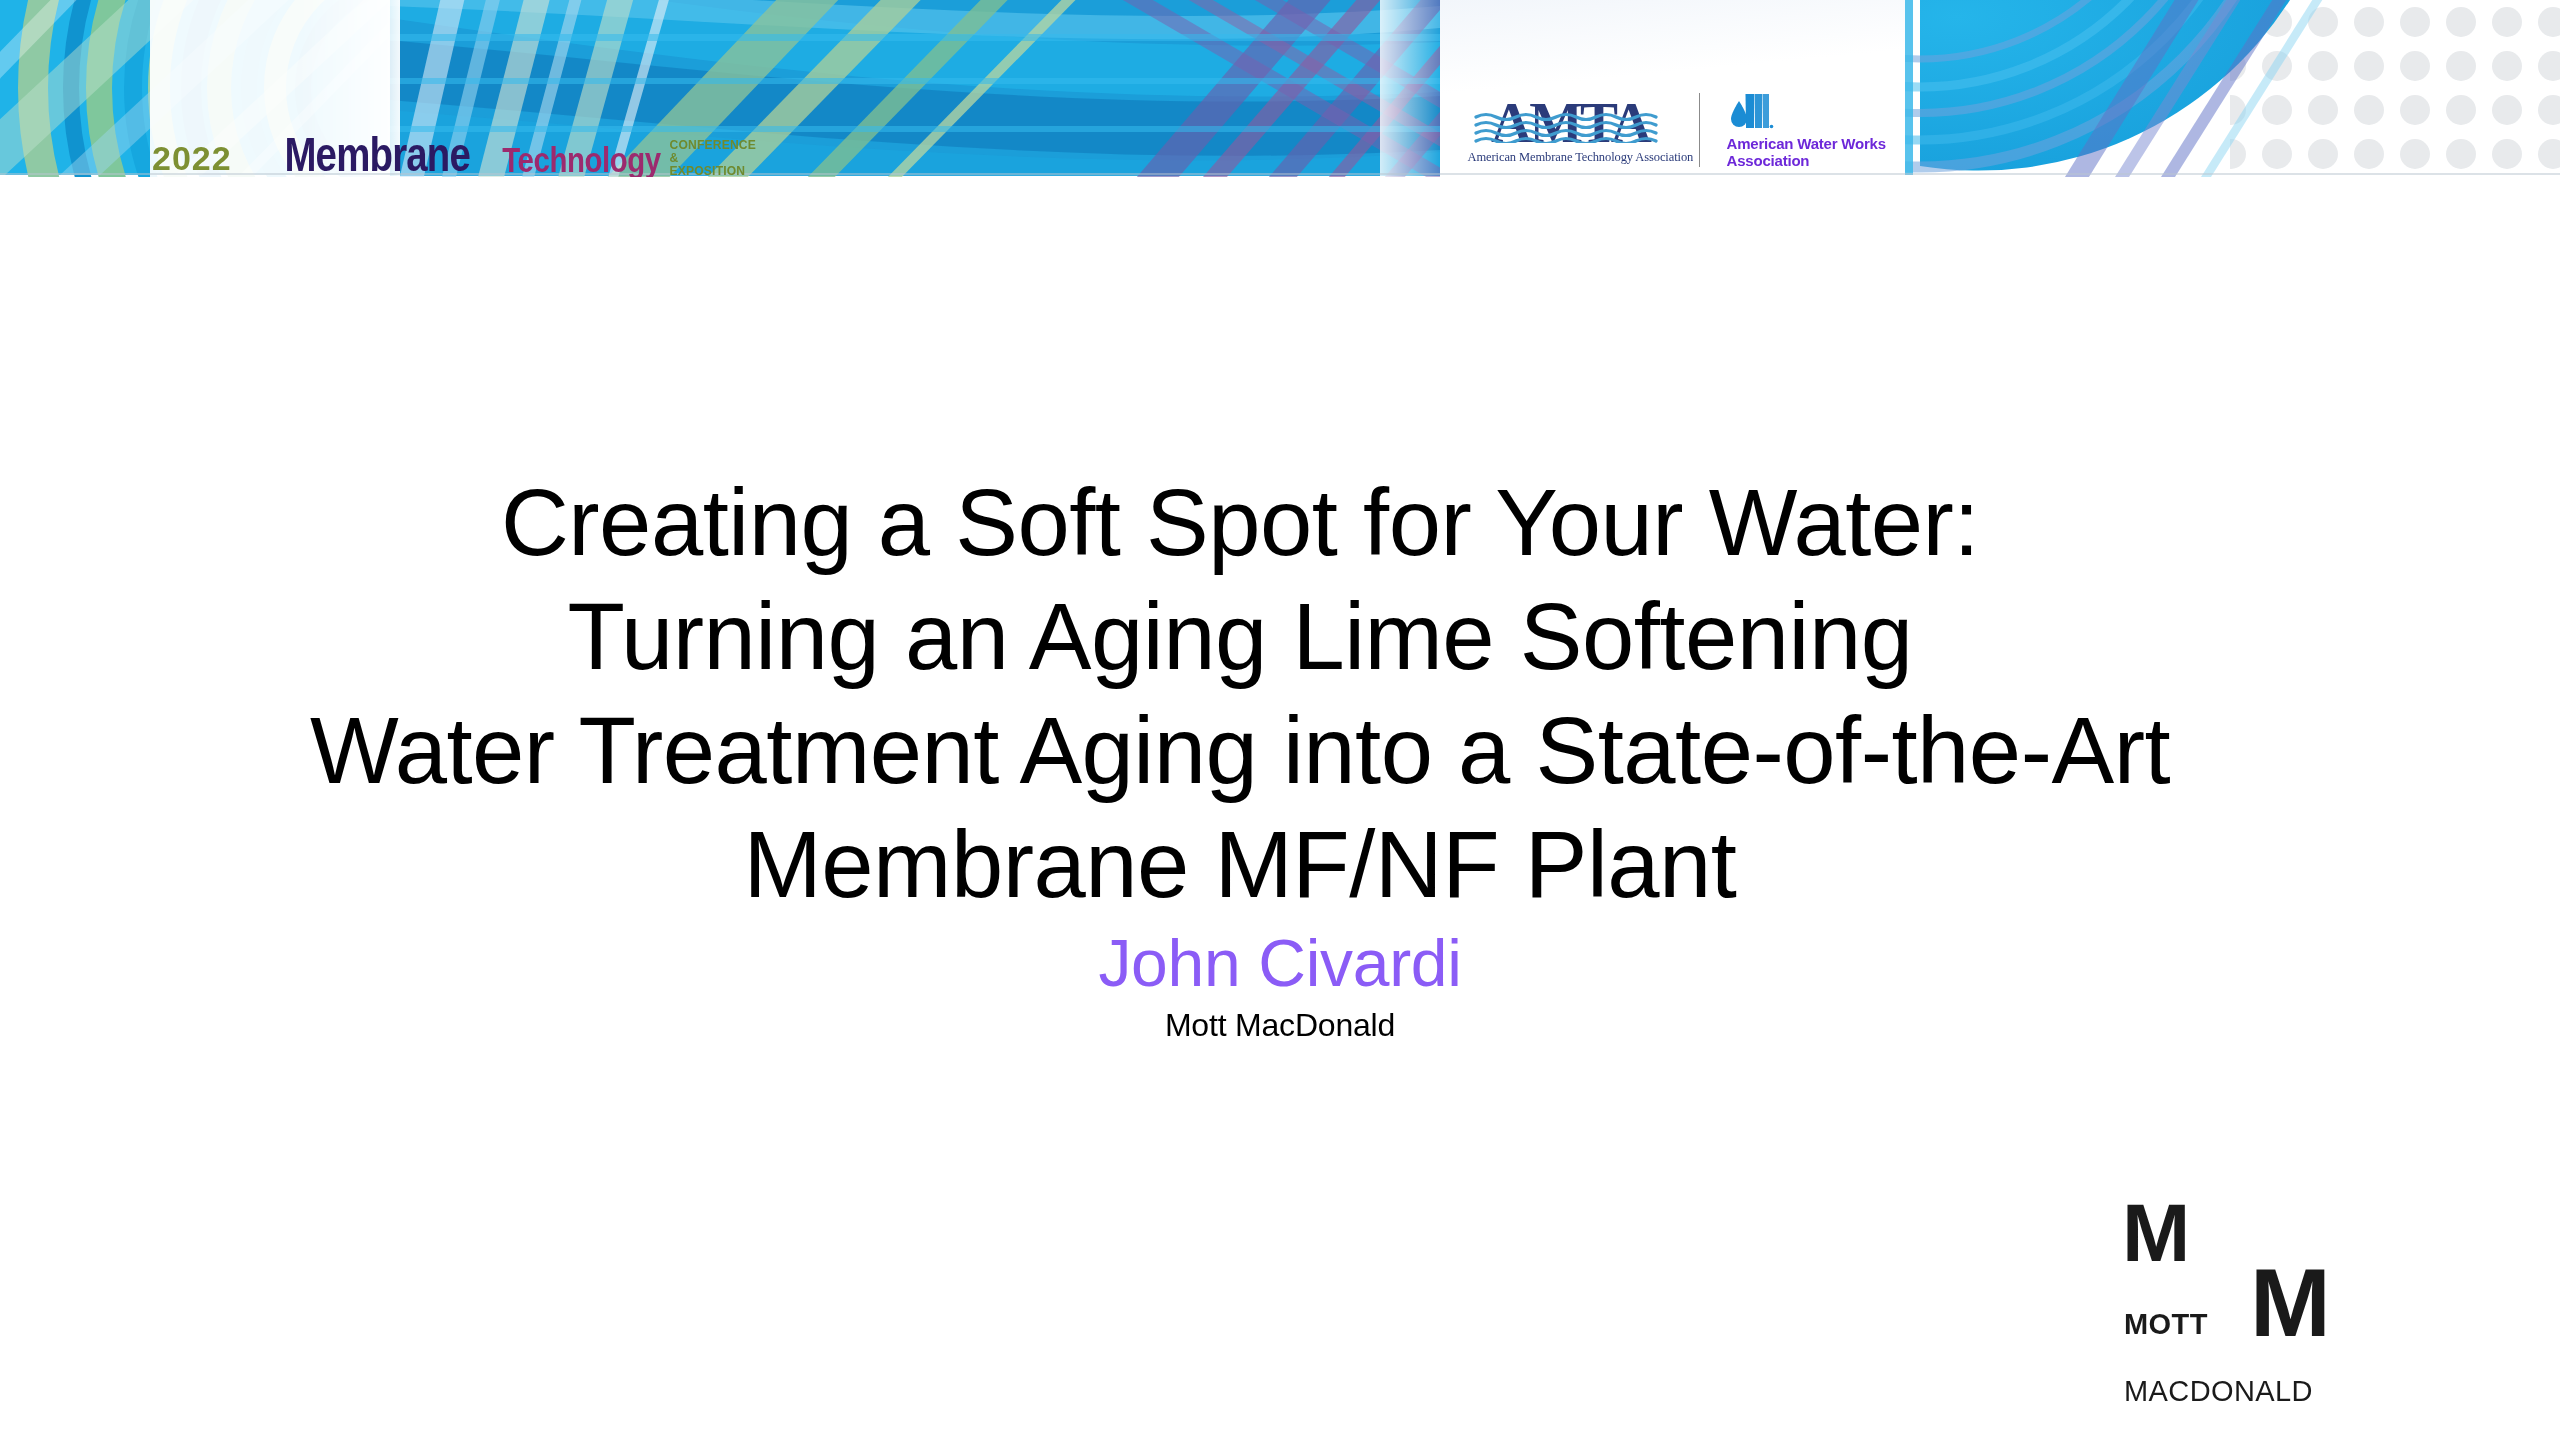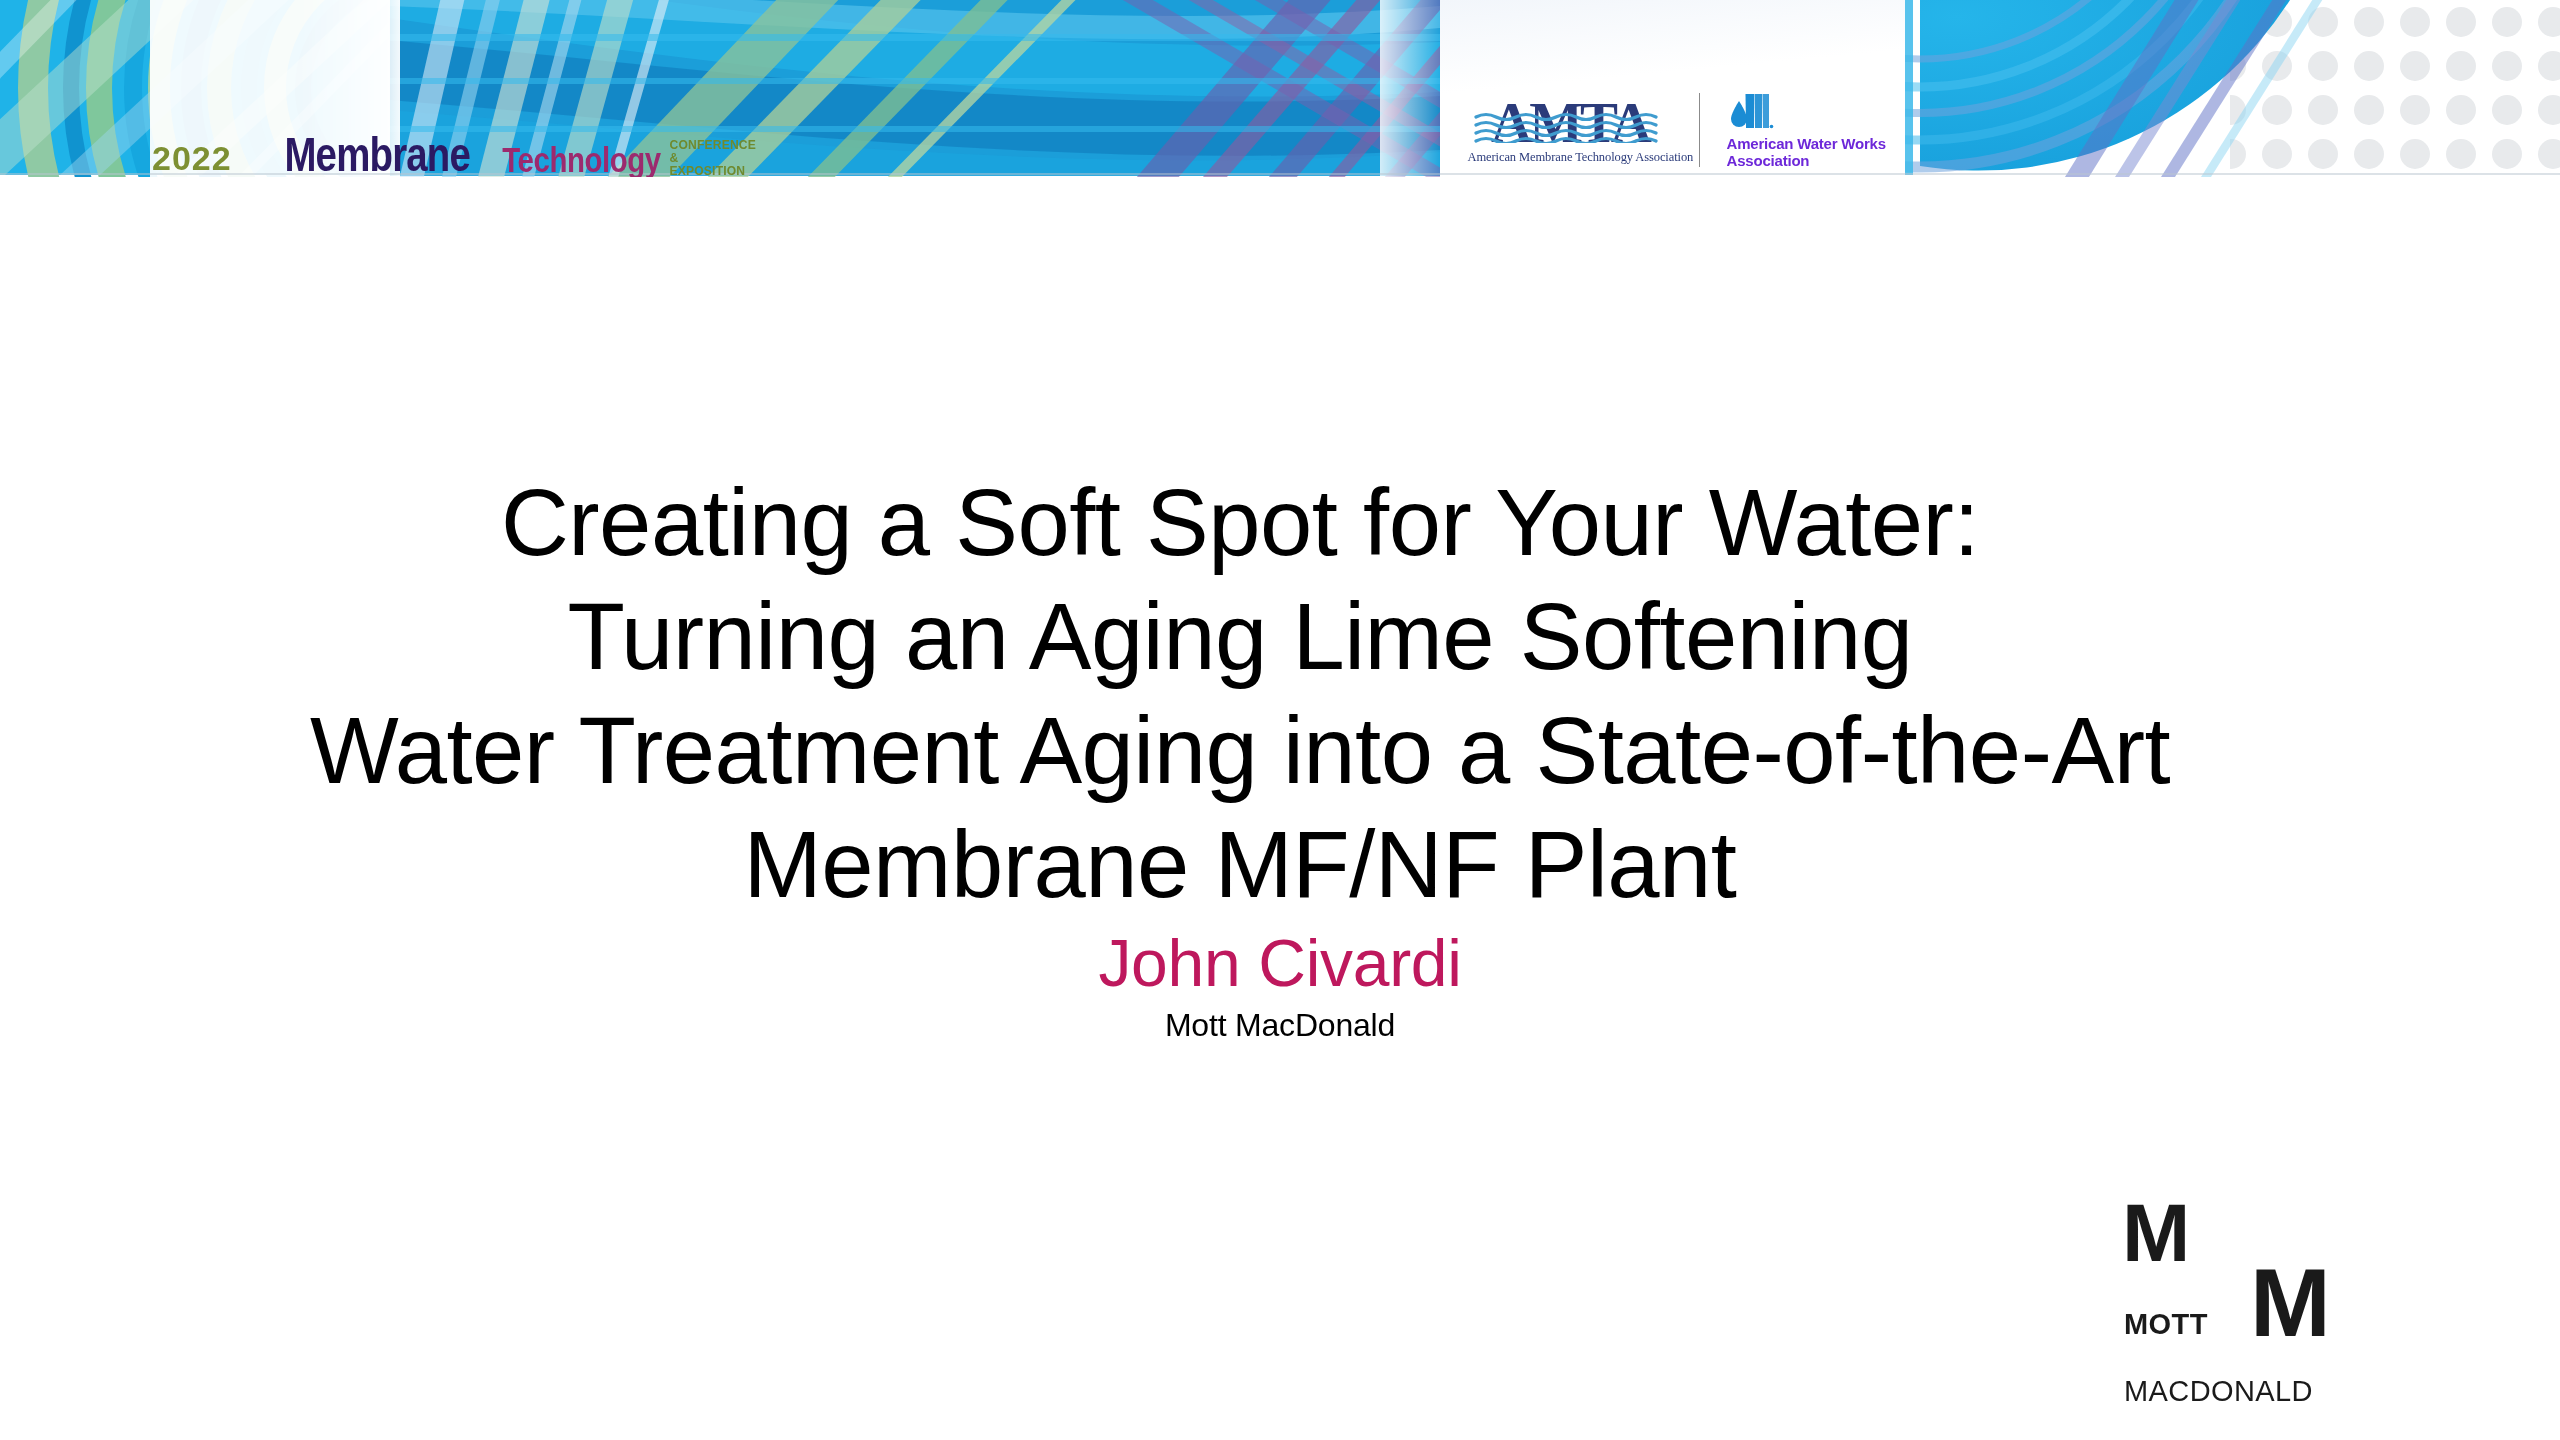--- a/index.html
+++ b/index.html
@@ -196,21 +196,21 @@
     white-space: nowrap;
   }
   #author-name {
     position: absolute;
     left: 0;
     top: 930px;
     width: 2560px;
     text-align: center;
     font-family: "Liberation Sans", sans-serif;
     font-size: 66px;
-    color: #be185d;
+    color: #8b5cf6;
     line-height: 1;
     letter-spacing: -0.3px;
   }
   #author-affiliation {
     position: absolute;
     left: 0;
     top: 1009px;
     width: 2560px;
     text-align: center;
     font-family: "Liberation Sans", sans-serif;

